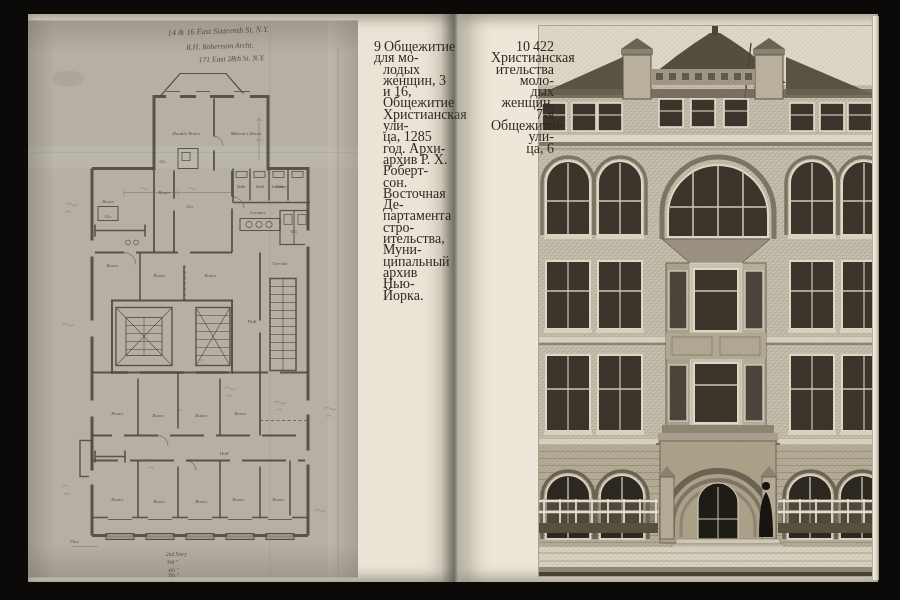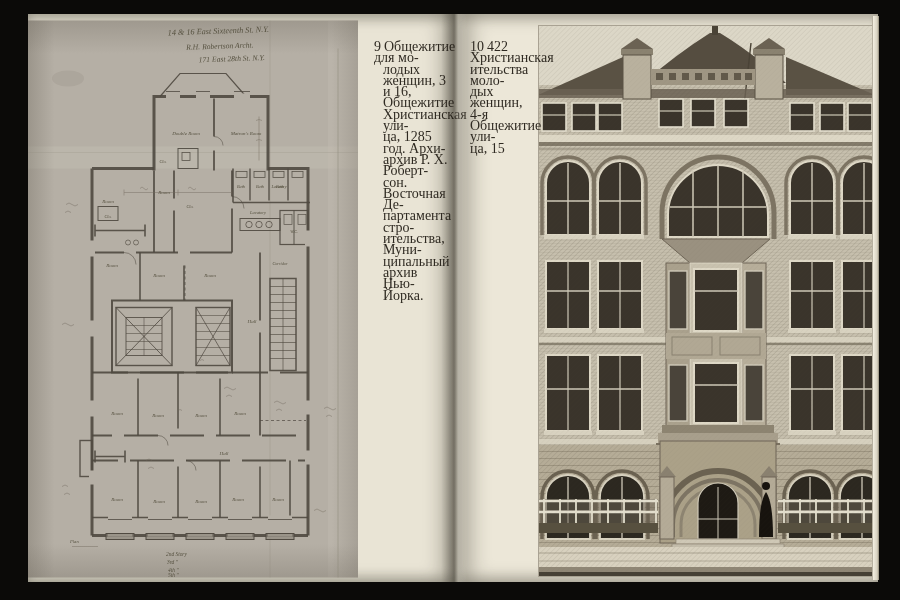--- a/index.html
+++ b/index.html
@@ -428,23 +428,23 @@
     <div class="ln">Христианская ули-</div>
     <div class="ln">ца, 1285 год. Архи-</div>
     <div class="ln">архив Р. Х. Роберт-</div>
     <div class="ln">сон. Восточная Де-</div>
     <div class="ln">партамента стро-</div>
     <div class="ln">ительства, Муни-</div>
     <div class="ln">ципальный архив</div>
     <div class="ln">Нью-Йорка.</div>
   </div>
 
-  <div class="caption c10" style="left:457px;top:41px;">
+  <div class="caption c10" style="left:478px;top:41px;text-align:right;">
     <div class="ln first"><span class="num">10</span><span>422 Христианская</span></div>
     <div class="ln">ительства моло-</div>
-    <div class="ln">дых женщин, 4-я</div>
+    <div class="ln">дых женщин, 7-я</div>
     <div class="ln">Общежитие ули-</div>
-    <div class="ln">ца, 15</div>
+    <div class="ln">ца, 6</div>
   </div>
 
   <div class="crease"></div>
   <div class="page-edge"></div>
 </div>
 
 </body></html>

